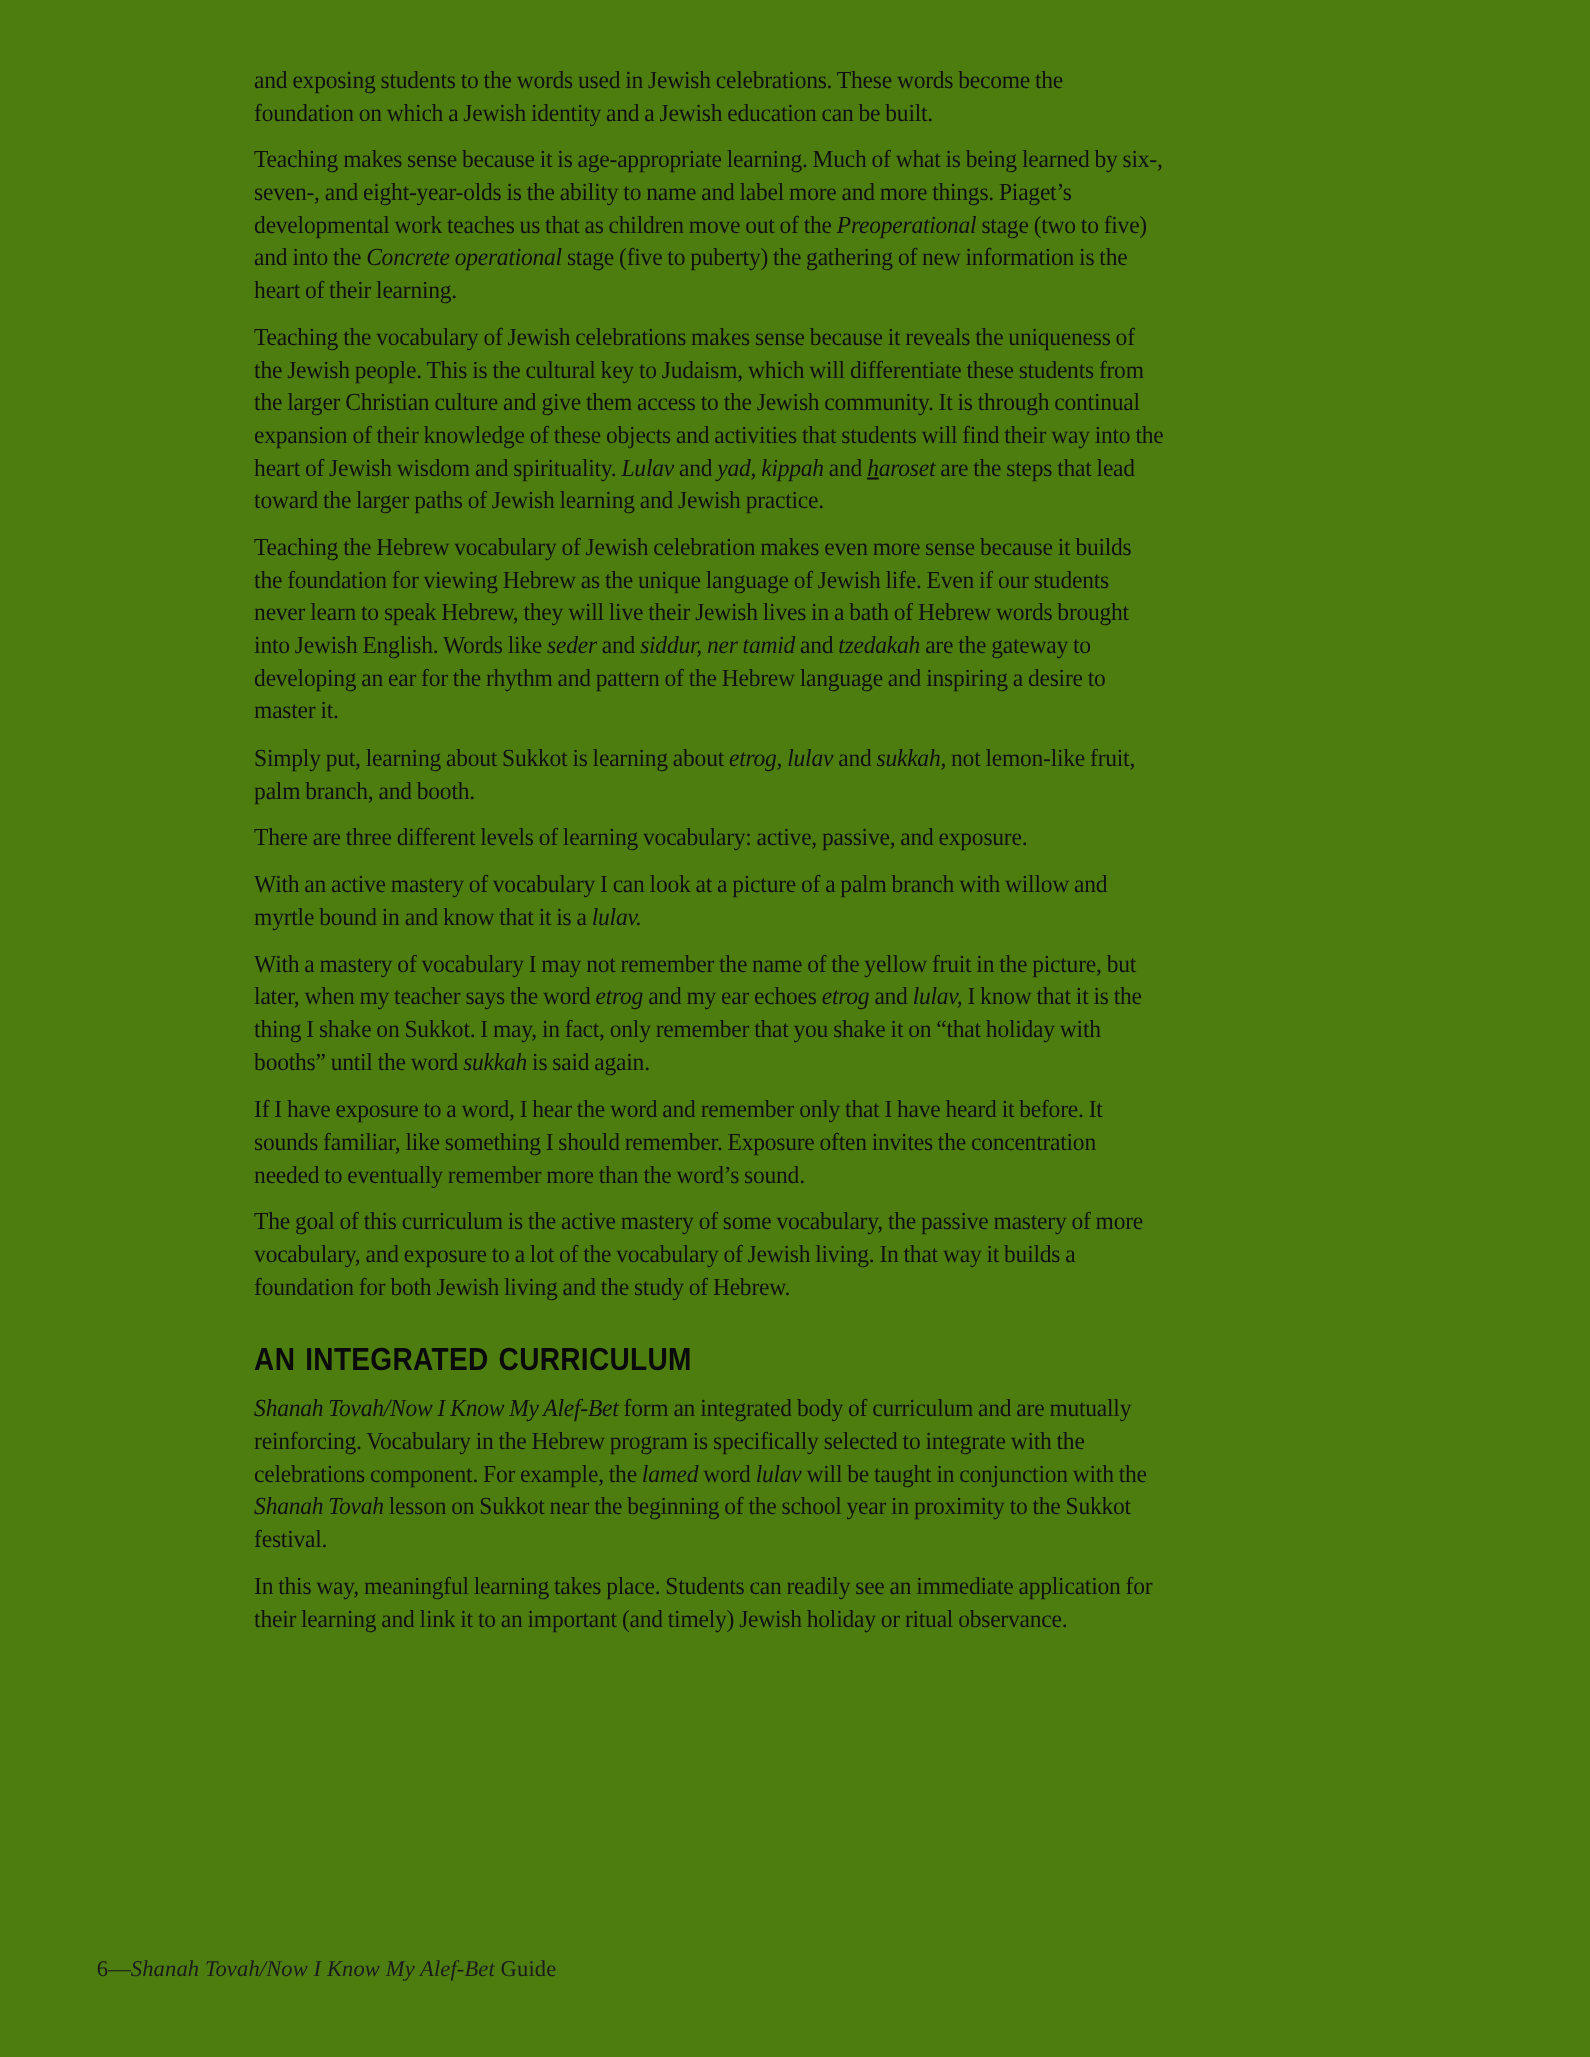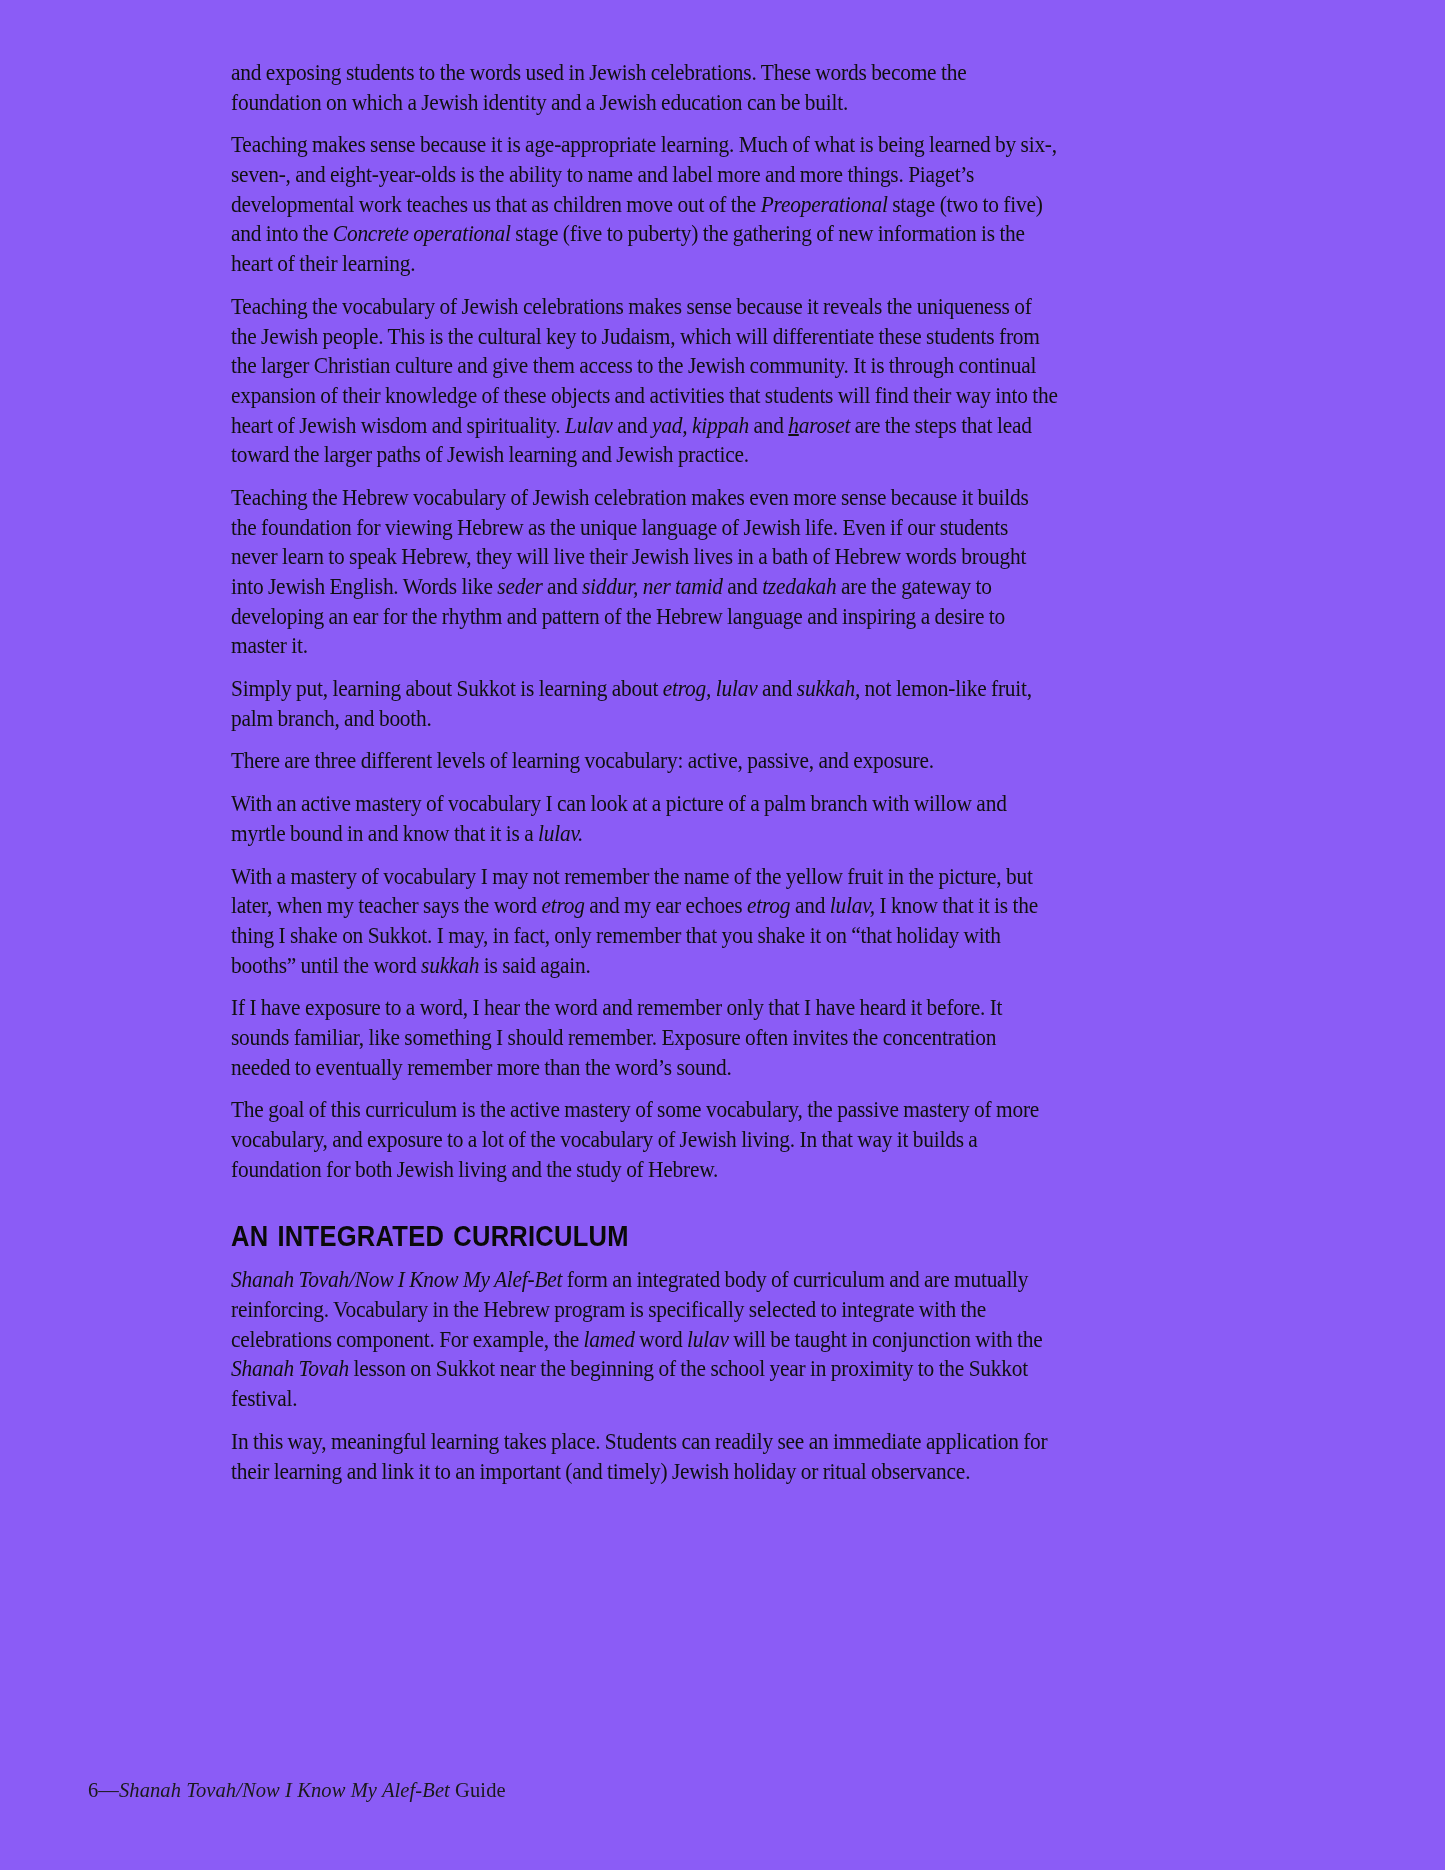--- a/index.html
+++ b/index.html
@@ -5,21 +5,21 @@
   html, body {
     margin: 0;
     padding: 0;
     background: #ffffff;
   }
 
   #page {
     position: relative;
     width: 1445px;
     height: 1870px;
-    background: #8b5cf6;
+    background: #4d7c0f;
     overflow: hidden;
     font-family: "Liberation Serif", "DejaVu Serif", serif;
     color: #0d0d0d;
   }
 
   #content {
     position: absolute;
     left: 231px;
     top: 58px;
     width: 866px;

